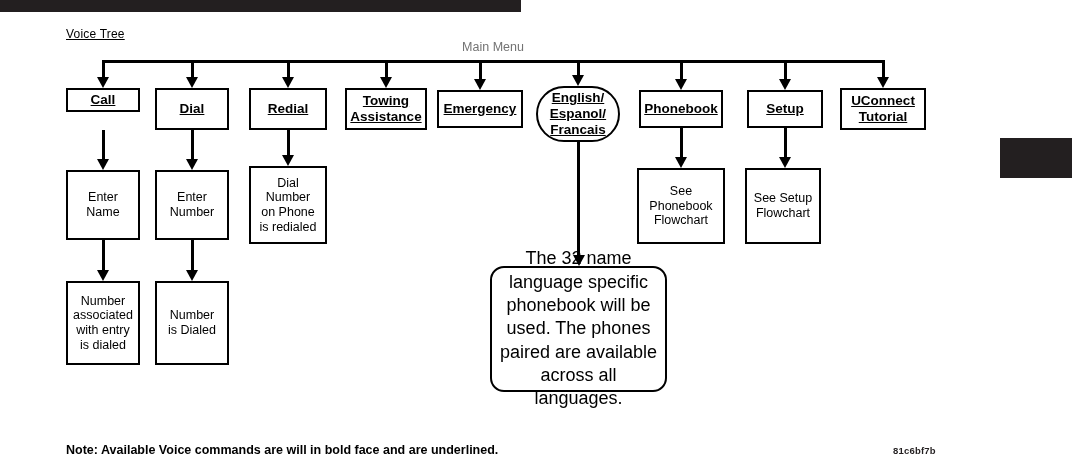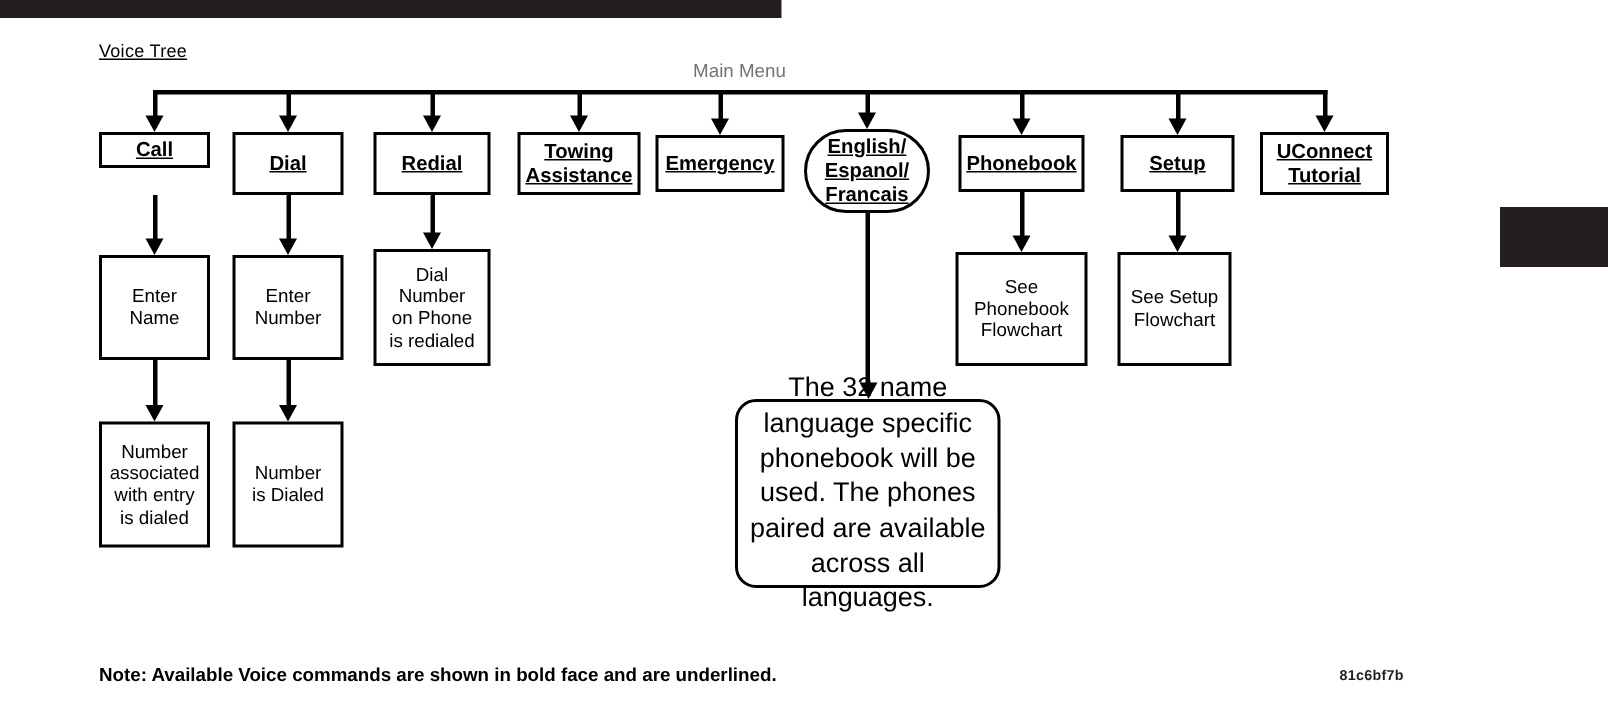--- a/index.html
+++ b/index.html
@@ -249,17 +249,17 @@
       </div>
       <div class="node plain" style="left: 155px; top: 281px; width: 74px; height: 84px;">
         <span class="txt">Number
 is Dialed</span>
       </div>
       <div class="node plain note-box" style="left: 490px; top: 266px; width: 177px; height: 126px;">
         <span class="txt">The 32 name language specific phonebook will be used. The phones paired are available across all languages.</span>
       </div>
     </div>
 
-  <div class="footer-note"><span class="u">Note:</span><span> Available Voice commands are shown in bold face and are underlined.</span></div>
+  <div class="footer-note"><span class="u">Note:</span><span> Available Voice commands are will in bold face and are underlined.</span></div>
 
   <div class="doc-code">81c6bf7b</div>
 
 </div>
 
 </body></html>

